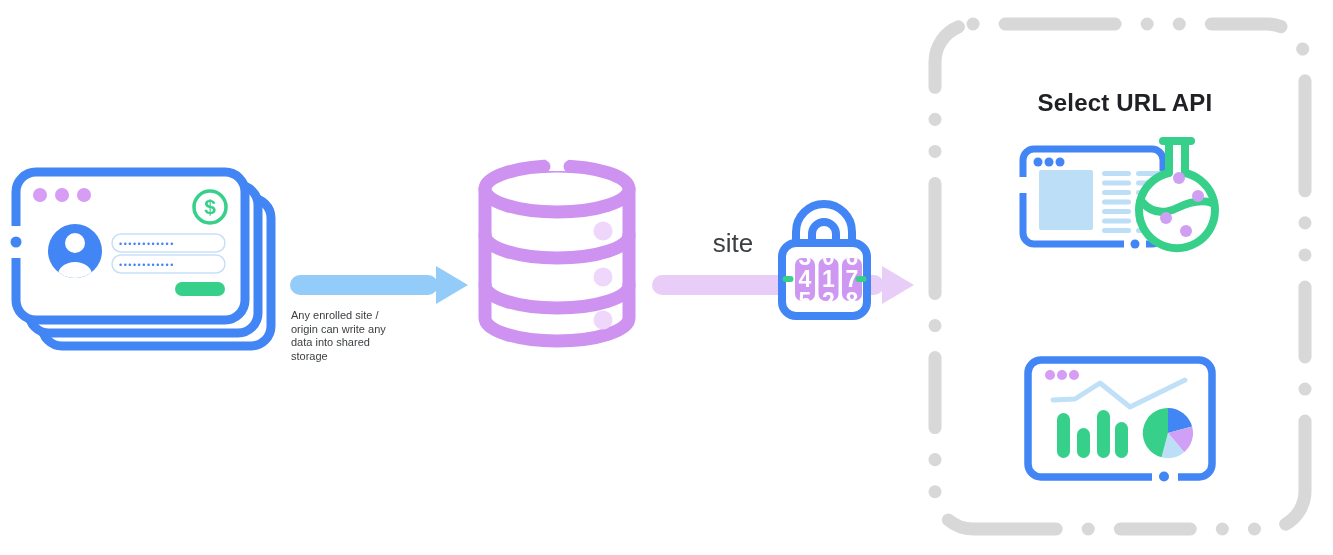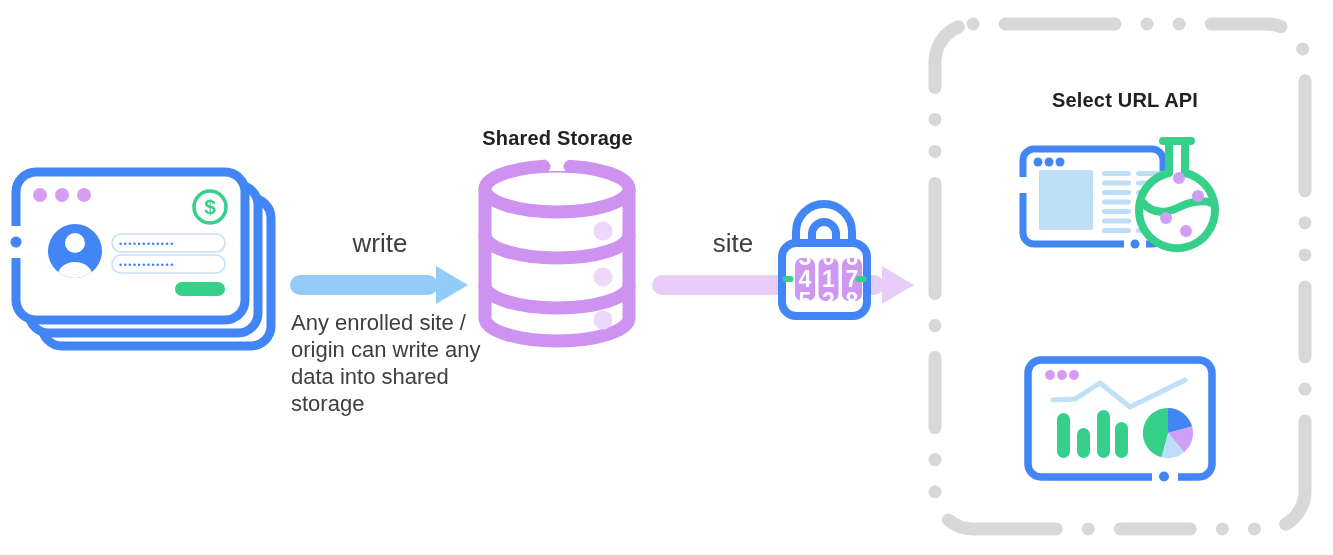--- a/index.html
+++ b/index.html
@@ -1,20 +1,20 @@
 <!DOCTYPE html>
 <html><head>
 <meta charset="utf-8">
 <style>
   html,body{margin:0;padding:0;background:#fff;font-family:"Liberation Sans",sans-serif;}
   #canvas{position:relative;width:1333px;height:555px;background:#fff;overflow:hidden;}
   .abs{position:absolute;}
   .label{font-size:26px;color:#3C4043;text-align:center;}
-  .caption{font-size:22px;line-height:1.23;color:#3C4043;white-space:pre-line;}
-  .title{font-size:20px;font-weight:bold;color:#202124;text-align:center;letter-spacing:.2px;}
+  .caption{font-size:11px;line-height:1.23;color:#3C4043;white-space:pre-line;}
+  .title{font-size:24px;font-weight:bold;color:#202124;text-align:center;letter-spacing:.2px;}
   svg{display:block;overflow:visible;}
   text{font-family:"Liberation Sans",sans-serif;}
 </style>
 </head>
 <body>
 
 <div id="canvas">
 
   <svg class="abs" style="left:10px;top:163px;" width="285" height="205" viewBox="0 0 285 205">
     <g>
@@ -45,31 +45,29 @@
     </g>
     <g>
       <rect x="102" y="71" width="113" height="18" rx="9" fill="#fff" stroke="#C7E0F8" stroke-width="1.5"></rect>
       <text x="109" y="84" font-size="9" letter-spacing="1.5" fill="#4285F4">••••••••••••</text>
       <rect x="102" y="92" width="113" height="18" rx="9" fill="#fff" stroke="#C7E0F8" stroke-width="1.5"></rect>
       <text x="109" y="105" font-size="9" letter-spacing="1.5" fill="#4285F4">••••••••••••</text>
     </g>
     <rect x="165" y="119" width="50" height="14" rx="7" fill="#37D08A"></rect>
   </svg>
 
-  <div class="abs label" style="left:300px;top:228px;width:160px;">write</div>
   <svg class="abs" style="left:290px;top:263px;" width="180" height="40" viewBox="0 0 180 40">
     <rect x="0" y="12" width="148" height="20" rx="10" fill="#93CCF9"></rect>
     <polygon points="146,3 178,22 146,41" fill="#93CCF9"></polygon>
   </svg>
   <div class="abs caption" style="left:291px;top:309px;width:195px;">Any enrolled site /
 origin can write any
 data into shared
 storage</div>
 
-  <div class="abs title" style="left:440px;top:127px;width:235px;">Shared Storage</div>
   <svg class="abs" style="left:471px;top:163px;" width="172" height="192" viewBox="0 0 172 192">
     <path d="M14,26 V155 a72,23 0 0 0 144,0 V26" fill="#fff" stroke="#CE93F1" stroke-width="13" stroke-linecap="round"></path>
     <ellipse cx="86" cy="26" rx="72" ry="23" fill="#fff" stroke="#CE93F1" stroke-width="13"></ellipse>
     <rect x="75" y="-6" width="22" height="14" fill="#fff"></rect>
     <circle cx="73" cy="3.5" r="6.5" fill="#CE93F1"></circle>
     <circle cx="99" cy="3.5" r="6.5" fill="#CE93F1"></circle>
     <path d="M14,72 a72,23 0 0 0 144,0" fill="none" stroke="#CE93F1" stroke-width="13" stroke-linecap="round"></path>
     <path d="M14,122 a72,23 0 0 0 144,0" fill="none" stroke="#CE93F1" stroke-width="13" stroke-linecap="round"></path>
     <circle cx="132" cy="68" r="9.5" fill="#EED7FB"></circle>
     <circle cx="132" cy="114" r="9.5" fill="#EED7FB"></circle>

